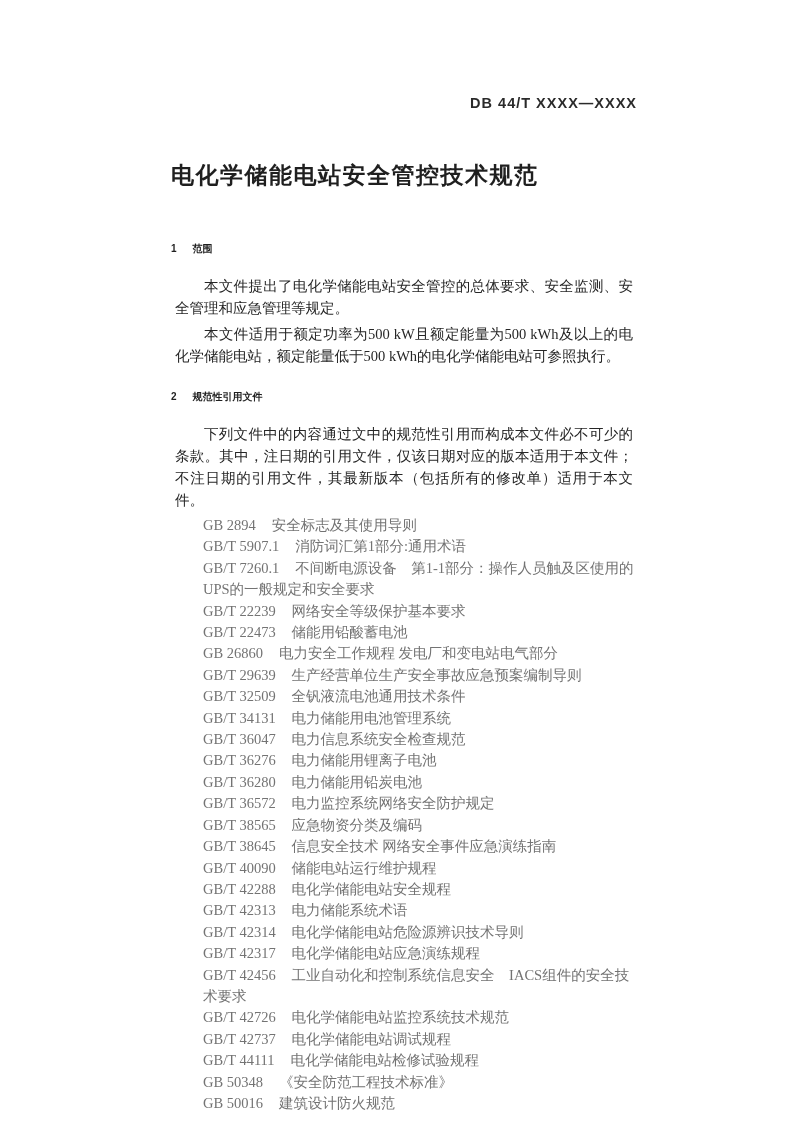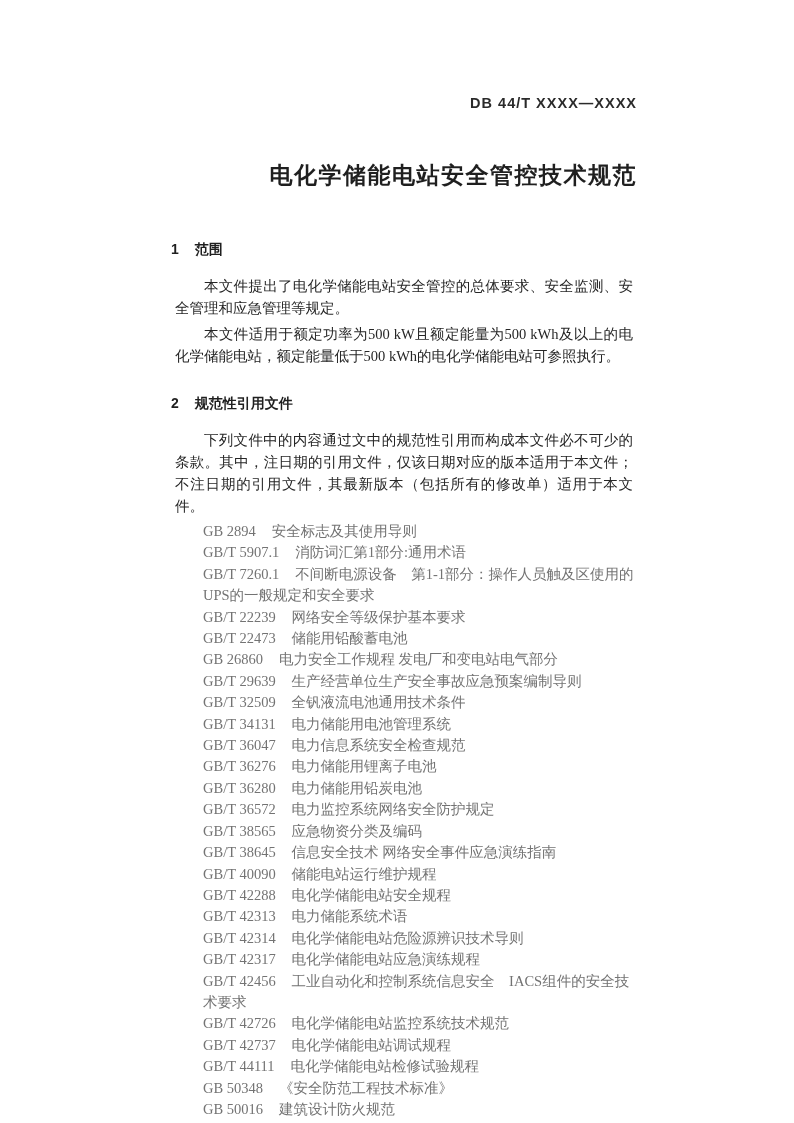--- a/index.html
+++ b/index.html
@@ -23,38 +23,38 @@
     text-align: right;
     font-family: "Liberation Sans", "DejaVu Sans", sans-serif;
     font-weight: 700;
     font-size: 14.5px;
     line-height: 15px;
     letter-spacing: 1px;
     color: #2a2a2a;
   }
   .doc-title {
     margin: 50px 0 0 0;
-    text-align: right;
+    text-align: left;
     font-family: "Liberation Sans", "DejaVu Sans", sans-serif;
     font-weight: 700;
     font-size: 23px;
     line-height: 28px;
     letter-spacing: 1.5px;
     color: #1f1f1f;
   }
   .sec-heading {
     margin: 50px 0 0 0;
     font-family: "Liberation Sans", "DejaVu Sans", sans-serif;
     font-weight: 700;
-    font-size: 14px;
+    font-size: 10px;
     line-height: 20px;
     color: #1f1f1f;
   }
   .sec-heading.second {
-    margin-top: 26px;
+    margin-top: 20px;
   }
   .sec-num {
     display: inline-block;
     margin-right: 16px;
   }
   .body-p {
     margin: 4px;
     font-size: 14.5px;
     line-height: 22px;
     text-indent: 2em;

